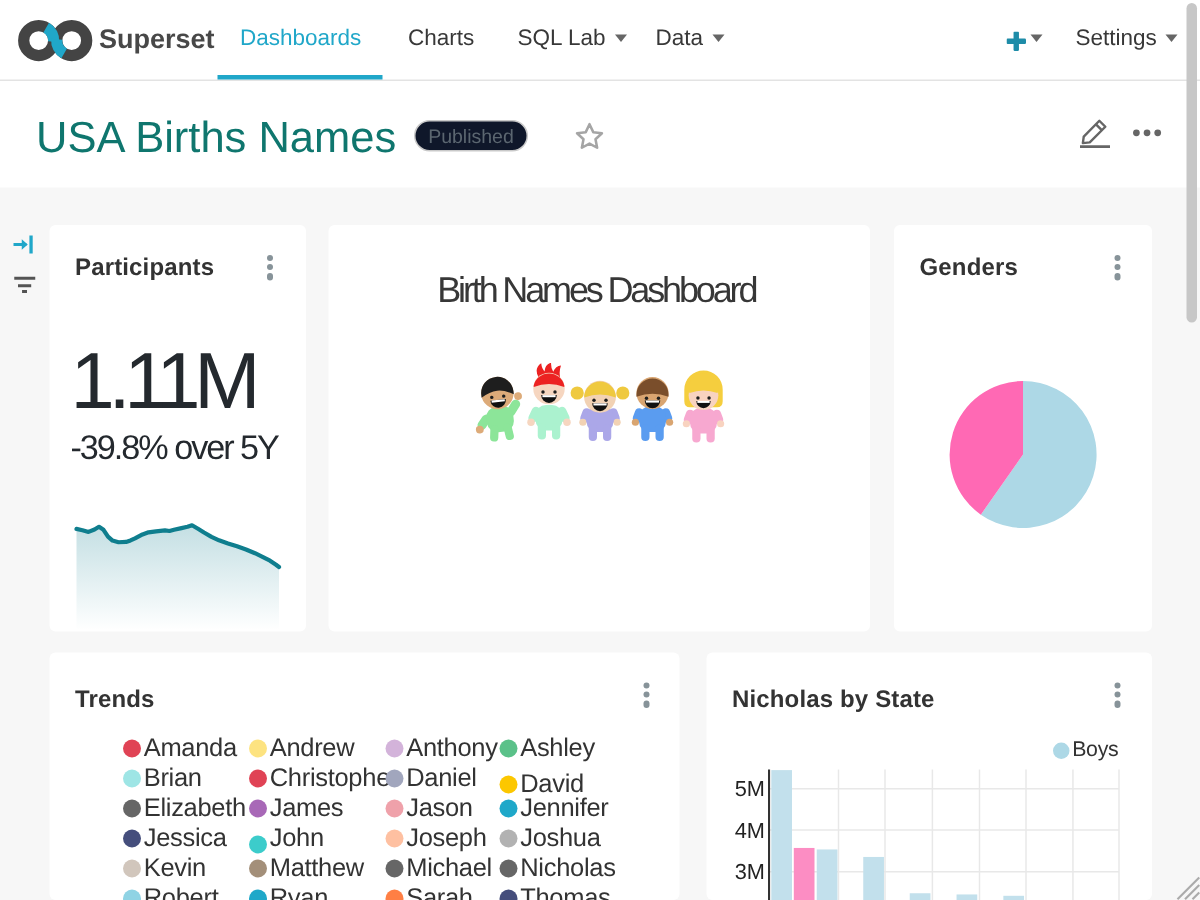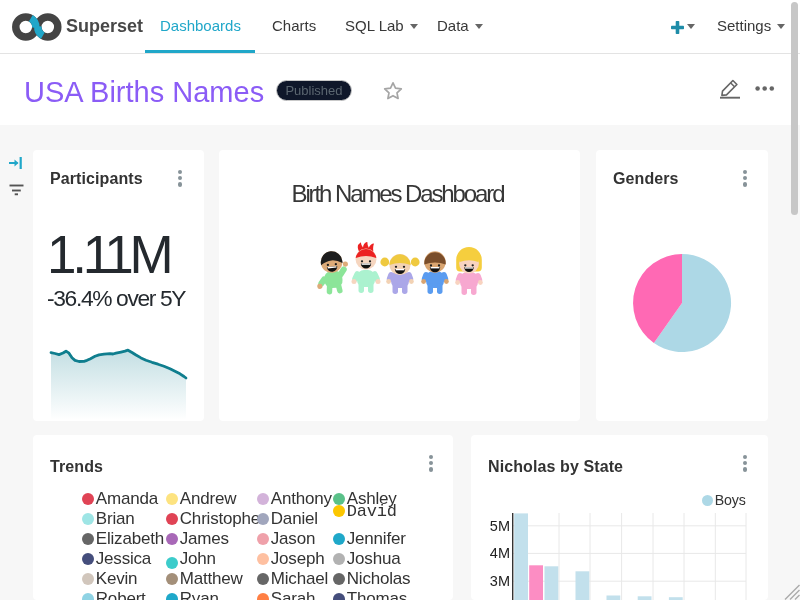--- a/index.html
+++ b/index.html
@@ -8,21 +8,21 @@
   .abs { position:absolute; }
   
   #nav { position:absolute; left:0; top:0; width:800px; height:54px; background:#fff;
     border-bottom:1px solid #E3E3E3; z-index:5; }
   .navlink { position:absolute; top:0; height:54px; line-height:52px; font-size:15px; color:#383838; }
   .caret { display:inline-block; width:0; height:0; border-left:4px solid transparent;
     border-right:4px solid transparent; border-top:5px solid #666; vertical-align:middle; margin-left:6px; margin-top:-2px;}
   #underline { position:absolute; left:145px; top:50px; width:110px; height:3px; background:#20A7C9; }
   
   #hdr { position:absolute; left:0; top:54px; width:800px; height:71px; background:#fff; }
-  #title { position:absolute; left:24px; top:22px; font-size:29px; font-weight:500; color:#8b5cf6; }
+  #title { position:absolute; left:24px; top:22px; font-size:29px; font-weight:500; color:#0f766e; }
   #pill { position:absolute; left:276px; top:26px; width:76px; height:21px; border:1px solid #C9C9C9;
     border-radius:11px; background:#0f172a; font-size:13px; color:#5B6670; text-align:center; line-height:19px;}
   
   .card { position:absolute; background:#fff; border-radius:4px; }
   #c1 { left:33px;  top:150px; width:171px; height:271px; }
   #c2 { left:219px; top:150px; width:361px; height:271px; }
   #c3 { left:596px; top:150px; width:172px; height:271px; }
   #c4 { left:33px;  top:435px; width:420px; height:165px; }
   #c5 { left:471px; top:435px; width:297px; height:165px; }
   .ctitle { position:absolute; left:17px; top:19.5px; font-size:16px; font-weight:600; color:#333; letter-spacing:0.1px;}
@@ -94,21 +94,21 @@
 </svg>
 
 <div class="card" id="c1">
   <div class="ctitle">Participants</div>
   <div class="kebab" style="left:144.5px;top:20px;">
       <i></i>
       <i></i>
       <i></i>
     </div>
   <div id="bignum">1.11M</div>
-  <div id="subhead">-36.4% over 5Y</div>
+  <div id="subhead">-39.8% over 5Y</div>
   <svg class="abs" style="left:16px;top:197px;" width="140" height="73" viewBox="0 0 140 73">
     <defs>
       <linearGradient id="sparkfill" x1="0" y1="0" x2="0" y2="1">
         <stop offset="0" stop-color="#127F90" stop-opacity="0.25"></stop>
         <stop offset="1" stop-color="#127F90" stop-opacity="0"></stop>
       </linearGradient>
     </defs>
     <path d="M2 5.6 L6 6.5 L10 7.6 L14 6 L17 4.2 L20 6.2 L23 10.8 L26 13.4 L30 14.5 L35 14.3 L38 13.3 L41 11.9 L46 9.3 L50 7.9 L55 7.2 L61 6.6 L64 7.0 L67 6.2 L72 5.1 L76 4.2 L79 3.2 L83 5.5 L87 8.0 L92 10.9 L97 13.2 L103 15.3 L109 17.2 L115 19.3 L121 21.8 L126 24.2 L131 26.8 L135 29.5 L137 31.0 L137 73 L2 73 Z" fill="url(#sparkfill)" stroke="none"></path>
     <path d="M2 5.6 L6 6.5 L10 7.6 L14 6 L17 4.2 L20 6.2 L23 10.8 L26 13.4 L30 14.5 L35 14.3 L38 13.3 L41 11.9 L46 9.3 L50 7.9 L55 7.2 L61 6.6 L64 7.0 L67 6.2 L72 5.1 L76 4.2 L79 3.2 L83 5.5 L87 8.0 L92 10.9 L97 13.2 L103 15.3 L109 17.2 L115 19.3 L121 21.8 L126 24.2 L131 26.8 L135 29.5 L137 31.0" fill="none" stroke="#0F7E8E" stroke-width="2.8" stroke-linejoin="round" stroke-linecap="round"></path>
   </svg>
@@ -224,21 +224,21 @@
       <i></i>
       <i></i>
     </div>
   <div class="leg" style="left:49px;top:54px;"><i style="background:#E04355"></i>Amanda</div>
   <div class="leg" style="left:133px;top:54px;"><i style="background:#FDE380"></i>Andrew</div>
   <div class="leg" style="left:224px;top:54px;"><i style="background:#D3B3DA"></i>Anthony</div>
   <div class="leg" style="left:300px;top:54px;"><i style="background:#5AC189"></i>Ashley</div>
   <div class="leg" style="left:49px;top:74px;"><i style="background:#9EE5E5"></i>Brian</div>
   <div class="leg" style="left:133px;top:74px;"><i style="background:#E04355"></i>Christopher</div>
   <div class="leg" style="left:224px;top:74px;"><i style="background:#A1A6BD"></i>Daniel</div>
-  <div class="leg" style="left:300px;top:66px;font-family:Liberation Mono, monospace;"><i style="background:#FCC700"></i>David</div>
+  <div class="leg" style="left:300px;top:78px;"><i style="background:#FCC700"></i>David</div>
   <div class="leg" style="left:49px;top:94px;"><i style="background:#666666"></i>Elizabeth</div>
   <div class="leg" style="left:133px;top:94px;"><i style="background:#A868B7"></i>James</div>
   <div class="leg" style="left:224px;top:94px;text-align:right;"><i style="background:#EFA1AA"></i>Jason</div>
   <div class="leg" style="left:300px;top:94px;"><i style="background:#1FA8C9"></i>Jennifer</div>
   <div class="leg" style="left:49px;top:114px;"><i style="background:#454E7C"></i>Jessica</div>
   <div class="leg" style="left:133px;top:114px;align-items:flex-end;"><i style="background:#3CCCCB"></i>John</div>
   <div class="leg" style="left:224px;top:114px;"><i style="background:#FEC0A1"></i>Joseph</div>
   <div class="leg" style="left:300px;top:114px;"><i style="background:#B2B2B2"></i>Joshua</div>
   <div class="leg" style="left:49px;top:133.5px;"><i style="background:#D1C6BC"></i>Kevin</div>
   <div class="leg" style="left:133px;top:133.5px;"><i style="background:#A38F79"></i>Matthew</div>

